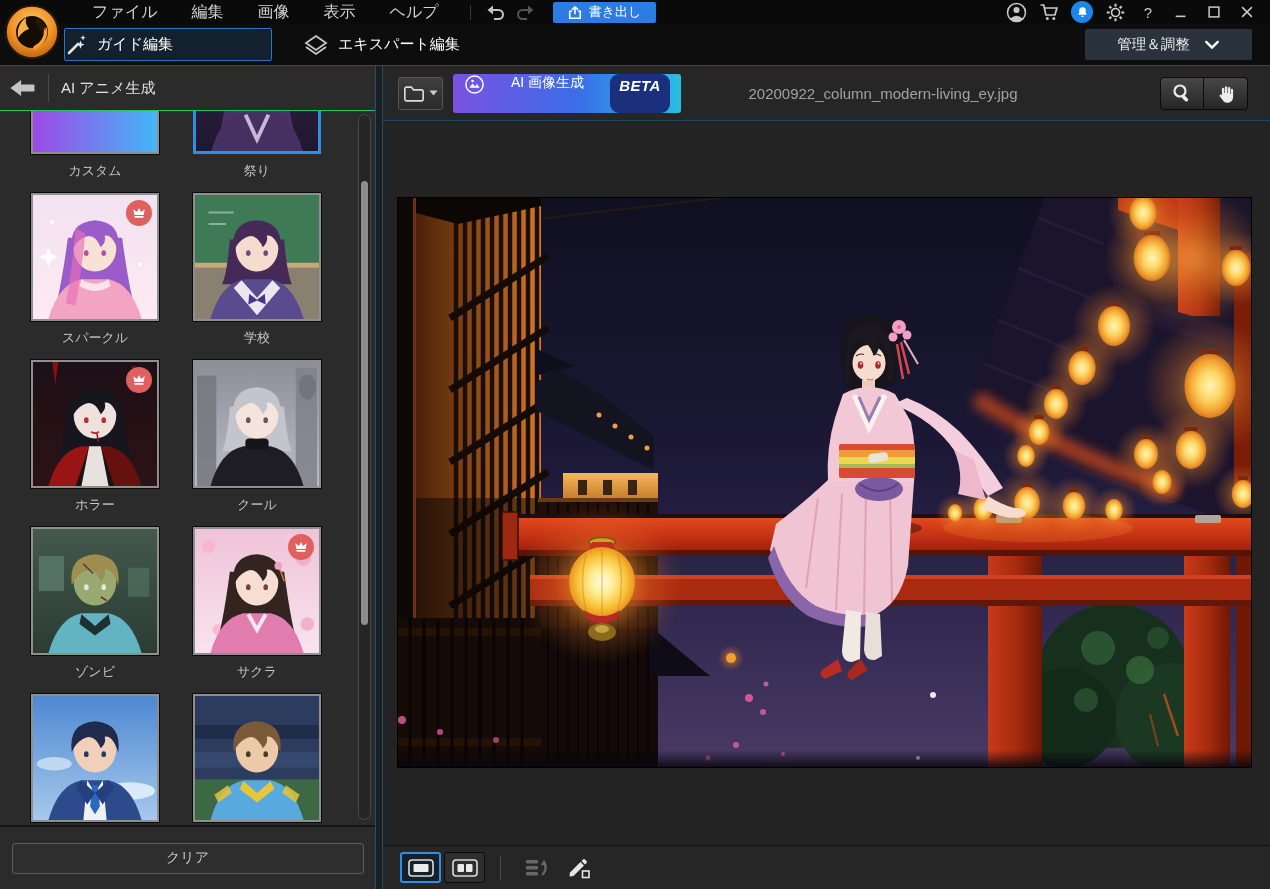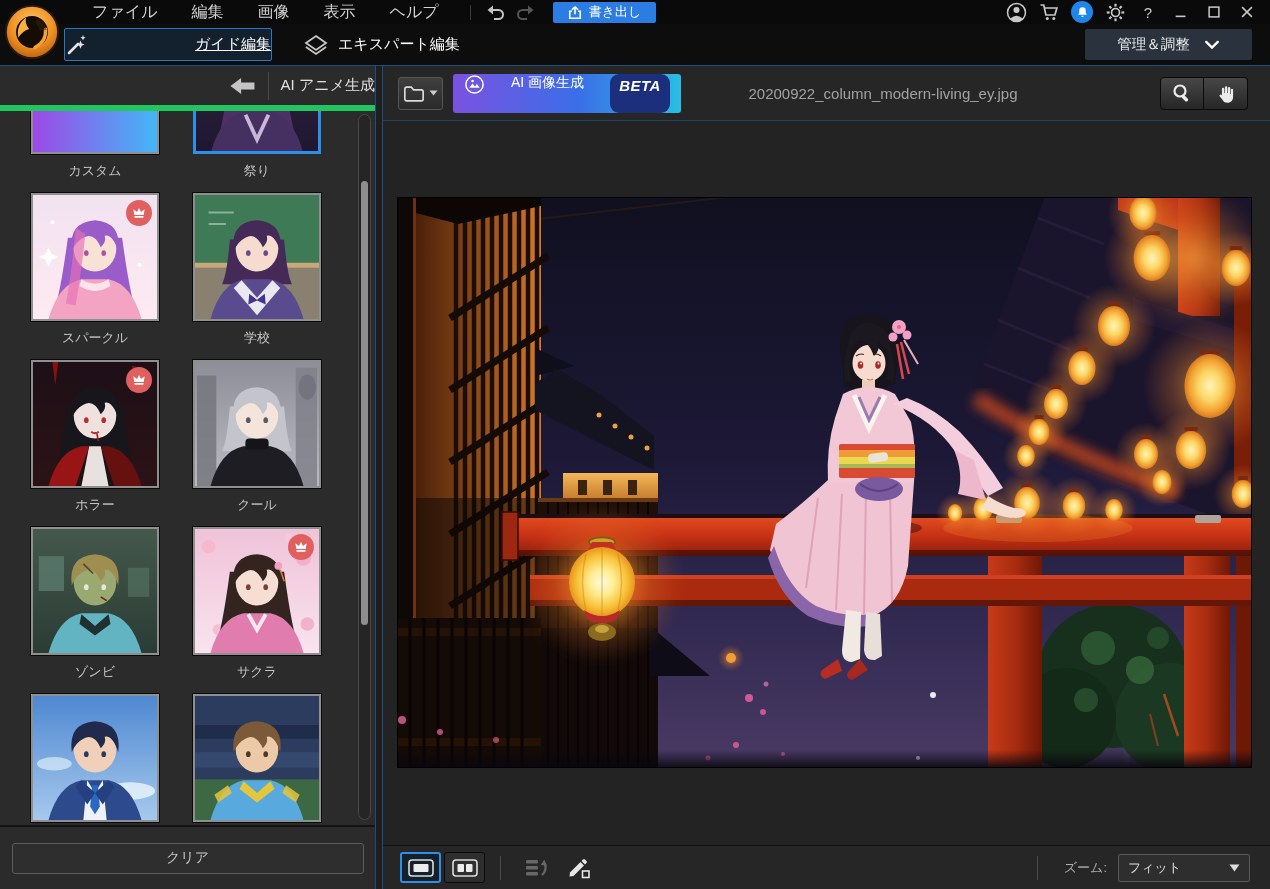--- a/index.html
+++ b/index.html
@@ -17,36 +17,36 @@
   .export-btn { display:flex; align-items:center; gap:7px; background:#2b7de4; color:#fff;
     font-size:13px; padding:0 15px; border-radius:2px; height:21px; margin-left:16px; }
   .tb-right { margin-left:auto; display:flex; align-items:center; gap:11px; padding-right:12px; }
   .icon-btn { width:22px; height:22px; display:flex; align-items:center; justify-content:center; }
   .icon-btn.bell { background:#1d86ea; border-radius:50%; }
   .help-glyph { color:#c8c8c8; font-size:15px; }
 
   
   .tabbar { height:41px; background:#0d0d0d; display:flex; align-items:center; position:relative; }
   .tab-guided { margin-left:64px; width:208px; height:33px; border:1px solid #2a76c8; background:#13202e;
-    border-radius:2px; display:flex; align-items:center; justify-content:space-between; gap:10px;
-    color:#fff; font-size:15px;text-decoration:underline; }
+    border-radius:2px; display:flex; align-items:center; justify-content:flex-start; gap:10px;
+    color:#fff; font-size:15px; }
   .tab-expert { margin-left:18px; height:33px; padding:0 14px; display:flex; align-items:center; gap:10px;
     color:#ffffff; font-size:15px;font-family:Liberation Mono, monospace; }
   .manage-btn { position:absolute; right:18px; top:5px; width:167px; height:31px; background:#2a323d;
     border-radius:2px; display:flex; align-items:center; justify-content:center; gap:14px;
     padding:0 12px; color:#ececec; font-size:14.5px; }
 
   
   .workspace { display:flex; height:824px; border-top:1px solid #1d4f7e; }
   .sidebar { width:376px; background:#2b2b2b; border-right:1px solid #1d4f7e; display:flex; flex-direction:column; }
   .gap-strip { width:6px; background:#1e1e1e; }
   .main { flex:1; background:#2d2d2d; border-left:1px solid #1d4f7e; display:flex; flex-direction:column; }
 
   
-  .sidebar-header { height:45px; display:flex; align-items:center; border-bottom:6px solid #22c55e; flex:none;justify-content:flex-end; }
+  .sidebar-header { height:45px; display:flex; align-items:center; border-bottom:1px solid #22c55e; flex:none; }
   .back-btn { width:44px; height:30px; display:flex; align-items:center; justify-content:center; }
   .sh-sep { width:1px; height:28px; background:#4a4a4a; margin:0 12px 0 4px; }
   .sidebar-title { font-size:15px; color:#e2e2e2; }
   .preset-viewport { position:relative; flex:1; overflow:hidden; }
   .preset-grid { position:absolute; top:-85px; left:0; width:356px; display:grid;
     grid-template-columns:162px 162px; row-gap:13px; padding-left:31px; }
   .preset-cell { width:162px; display:flex; flex-direction:column; align-items:flex-start; cursor:pointer; }
   .thumb { position:relative; width:128px; height:128px; border:2px solid #8f8f8f; background:#111;
     box-shadow:0 0 0 1px #0a0a0a; }
   .thumb.selected { border:3px solid #2e8fe8; box-shadow:none; }
@@ -885,25 +885,15 @@
       </span>
       <span class="mf-icon">
         <svg width="24" height="22" viewBox="0 0 24 22">
             <g fill="#e6e6e6">
               <path d="M3 15.5 L13.5 5 L17 8.5 L6.5 19 L2.5 19.5 Z"></path>
               <path d="M14.5 4 L16 2.5 a1.4 1.4 0 0 1 2 0 l1.5 1.5 a1.4 1.4 0 0 1 0 2 L18 7.5 Z"></path>
             </g>
             <rect x="15.5" y="14" width="6.5" height="6.5" stroke="#e6e6e6" stroke-width="1.6" fill="none"></rect>
           </svg>
       </span>
-      <div class="zoom-area">
-        <span class="mf-sep"></span>
-        <span class="zoom-label">ズーム:</span>
-        <div class="zoom-select">
-          <span>フィット</span>
-          <svg width="11" height="8" viewBox="0 0 11 8">
-              <path d="M0.5 0.5 h10 l-5 7 z" fill="#dcdcdc"></path>
-            </svg>
-        </div>
-      </div>
     </div>
   </div>
 </div>
 
 </body></html>

